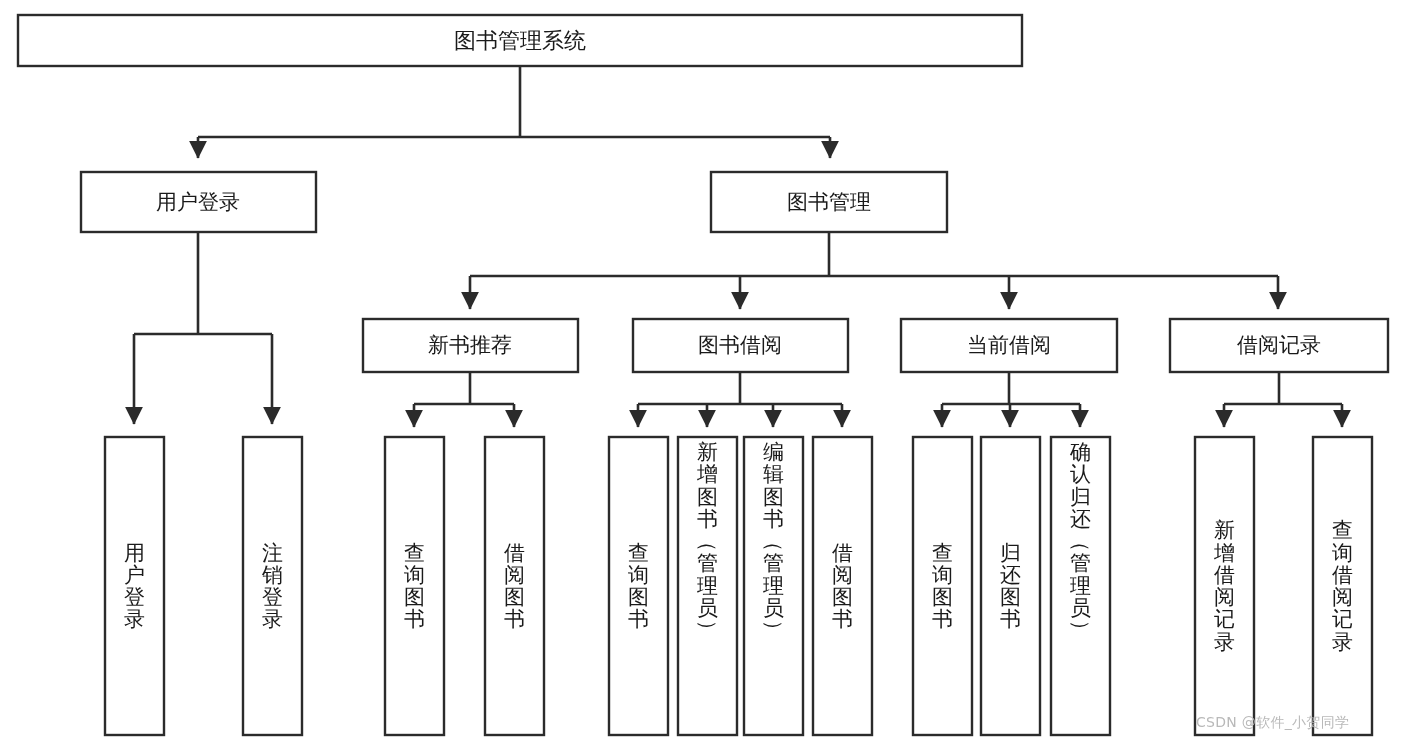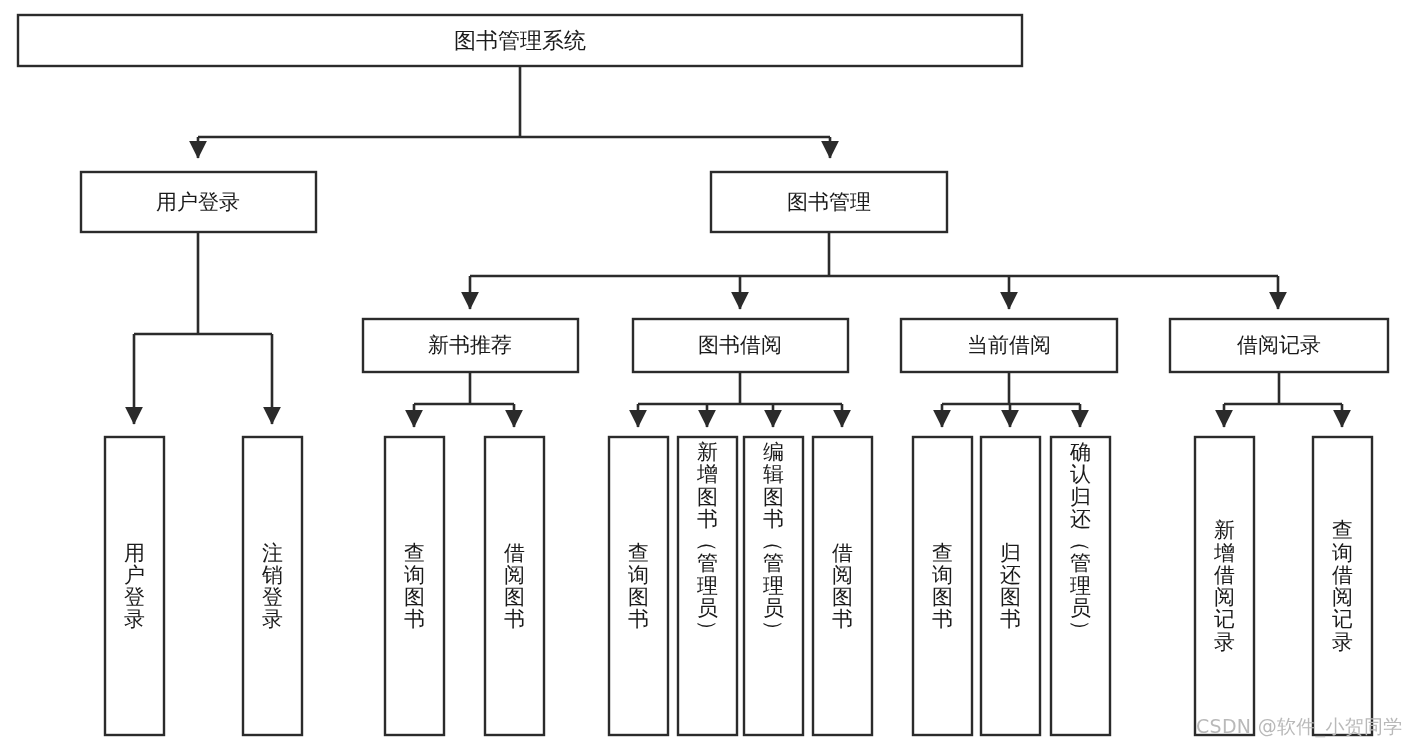--- a/index.html
+++ b/index.html
@@ -72,21 +72,21 @@
     letter-spacing: 0;
   }
   .vlabel span.ch {
     display: block;
   }
   .watermark {
     position: absolute;
     left: 1196px;
     top: 714px;
     font-family: "DejaVu Sans", "Liberation Sans", sans-serif;
-    font-size: 19px;
+    font-size: 14px;
     color: #b9b9b9;
     white-space: nowrap;
     letter-spacing: 0.3px;
   }
 </style>
 </head>
 <body>
 
 <div id="diagram-root">
 

